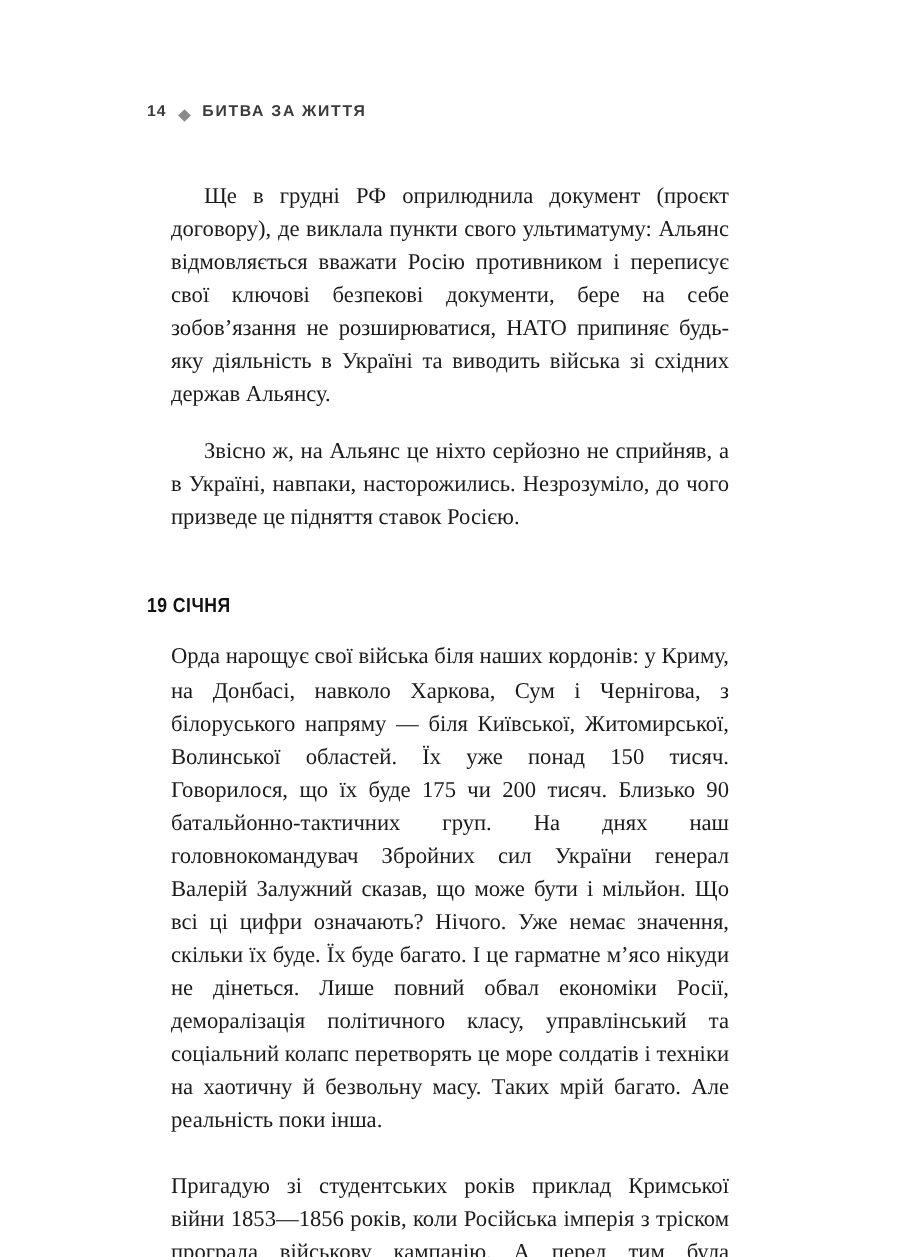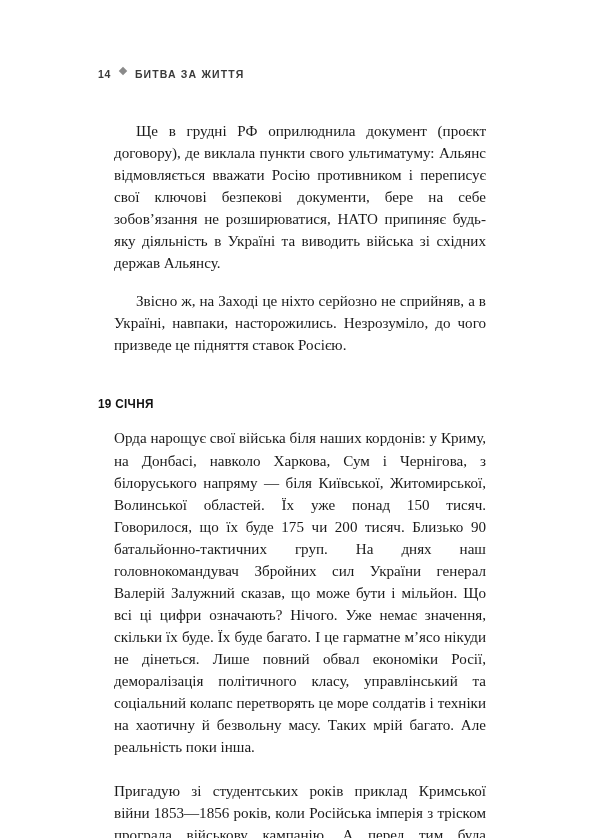--- a/index.html
+++ b/index.html
@@ -23,21 +23,21 @@
     height: 838px;
     box-sizing: border-box;
   }
 
   
   .running-head {
     position: absolute;
     left: 98px;
     top: 68px;
     display: flex;
-    align-items: flex-start;
+    align-items: flex-end;
     gap: 9px;
     font-family: "Liberation Sans", "DejaVu Sans", sans-serif;
     font-size: 10.5px;
     font-weight: 600;
     letter-spacing: 1.15px;
     color: #3a3a3a;
     text-transform: uppercase;
     white-space: nowrap;
   }
   .folio {
@@ -105,21 +105,21 @@
   <div class="running-head">
     <span class="folio">14</span>
     <span class="head-diamond"></span>
     <span class="head-title">БИТВА ЗА ЖИТТЯ</span>
   </div>
 
   <div class="column">
 
     <p class="body indent">Ще в грудні РФ оприлюднила документ (проєкт договору), де виклала пункти свого ультиматуму: Альянс відмовляється вважати Росію противником і переписує свої ключові безпекові документи, бере на себе зобов’язання не розширюватися, НАТО припиняє будь-яку діяльність в Україні та виводить війська зі східних держав Альянсу.</p>
 
-    <p class="body indent">Звісно ж, на Заході це ніхто серйозно не сприйняв, а в Україні, навпаки, насторожились. Незрозуміло, до чого призведе це підняття ставок Росією.</p>
+    <p class="body indent">Звісно ж, на Альянс це ніхто серйозно не сприйняв, а в Україні, навпаки, насторожились. Незрозуміло, до чого призведе це підняття ставок Росією.</p>
 
     <div class="heading-block">
       <h2 class="date-heading">19 СІЧНЯ</h2>
     </div>
 
     <p class="body">Орда нарощує свої війська біля наших кордонів: у Криму, на Донбасі, навколо Харкова, Сум і Чернігова, з білоруського напряму — біля Київської, Житомирської, Волинської областей. Їх уже понад 150 тисяч. Говорилося, що їх буде 175 чи 200 тисяч. Близько 90 батальйонно-тактичних груп. На днях наш головнокомандувач Збройних сил України генерал Валерій Залужний сказав, що може бути і мільйон. Що всі ці цифри означають? Нічого. Уже немає значення, скільки їх буде. Їх буде багато. І це гарматне м’ясо нікуди не дінеться. Лише повний обвал економіки Росії, деморалізація політичного класу, управлінський та соціальний колапс перетворять це море солдатів і техніки на хаотичну й безвольну масу. Таких мрій багато. Але реальність поки інша.</p>
 
     <p class="body gap-before">Пригадую зі студентських років приклад Кримської війни 1853—1856 років, коли Російська імперія з тріском програла військову кампанію. А перед тим була самовпевненість і сліпа віра у власну непереможну силу. Пригадую приклад</p>
 
   </div>

